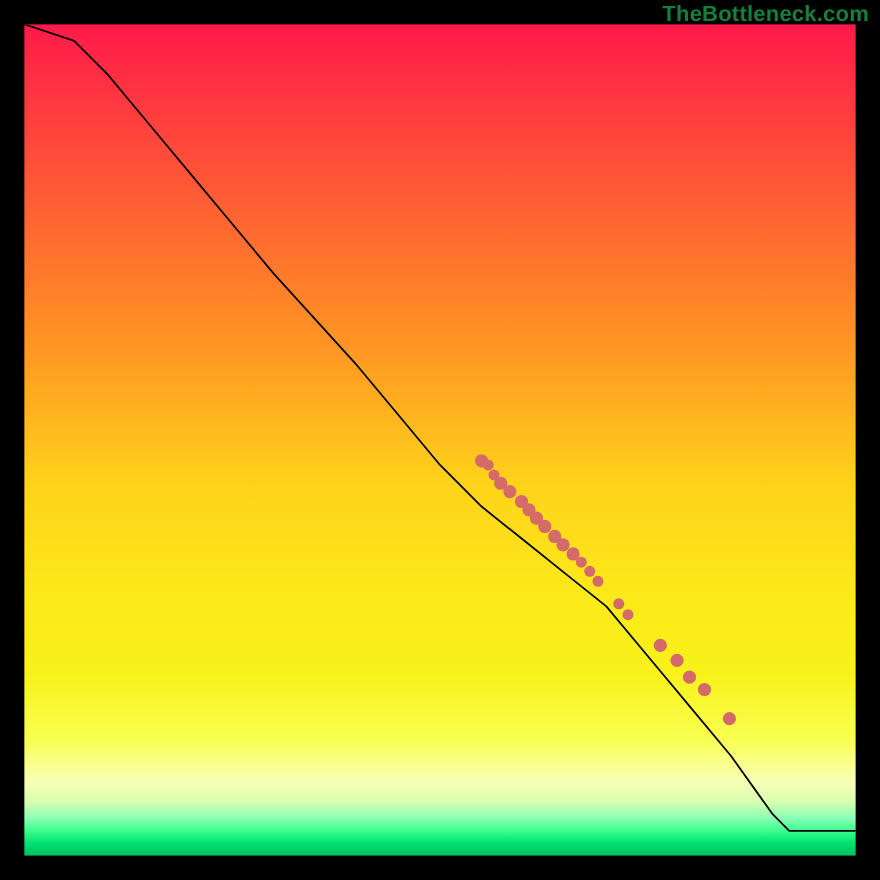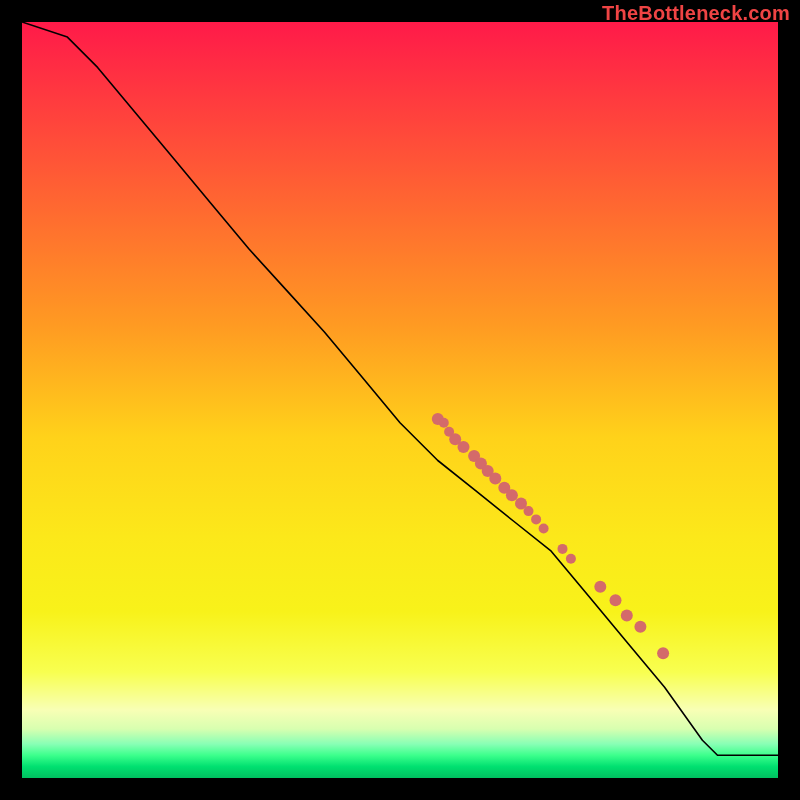--- a/index.html
+++ b/index.html
@@ -14,21 +14,21 @@
   .stage {
     position: relative;
     width: 800px;
     height: 800px;
     background: #000;
   }
   .watermark {
     position: absolute;
     top: 2px;
     right: 10px;
-    color: #ef4444;
+    color: #15803d;
     font-size: 20px;
     font-weight: 600;
     letter-spacing: 0.2px;
     z-index: 10;
   }
   .plot {
     position: absolute;
     left: 22px;
     top: 22px;
     width: 756px;

